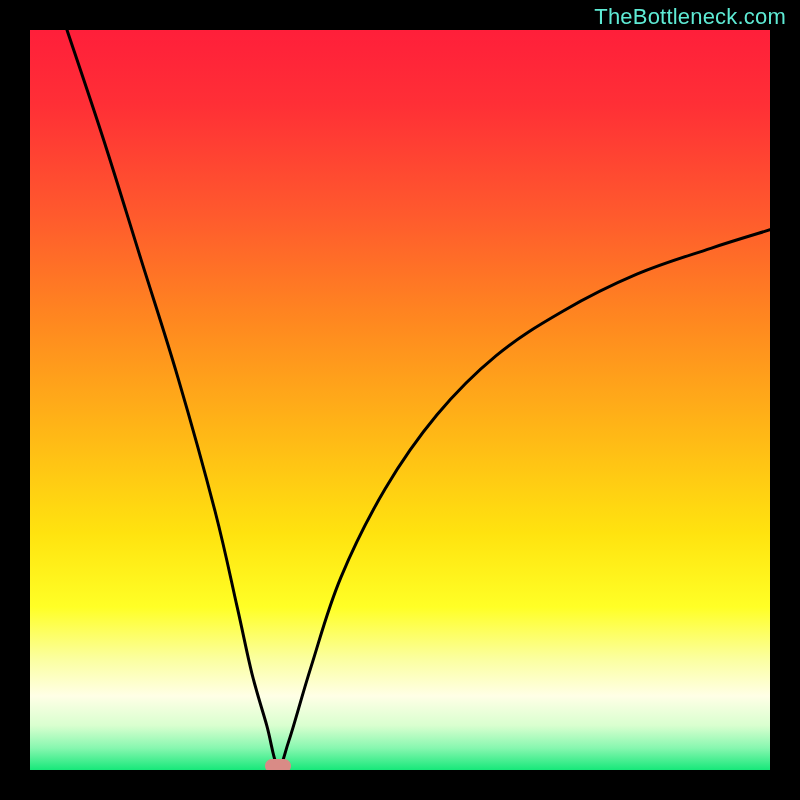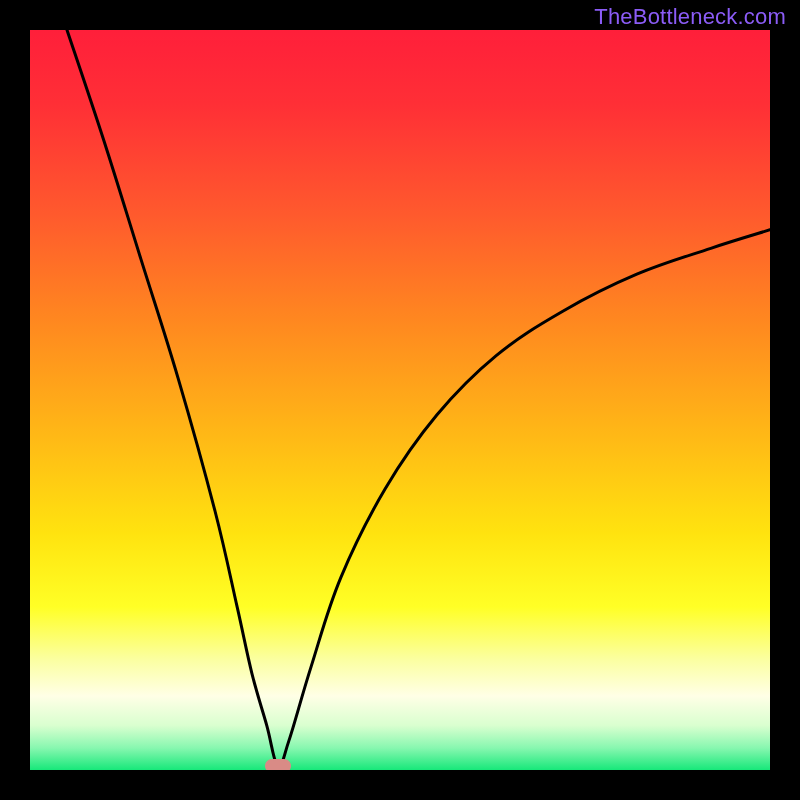--- a/index.html
+++ b/index.html
@@ -14,21 +14,21 @@
   .outer {
     position: absolute;
     top: 0; left: 0;
     width: 800px; height: 800px;
     background: #000;
   }
   .watermark {
     position: absolute;
     top: 4px;
     right: 14px;
-    color: #8b5cf6;
+    color: #5eead4;
     font-size: 22px;
     letter-spacing: 0.2px;
     font-weight: 500;
     z-index: 10;
   }
   .plot {
     position: absolute;
     top: 30px;
     left: 30px;
     width: 740px;

